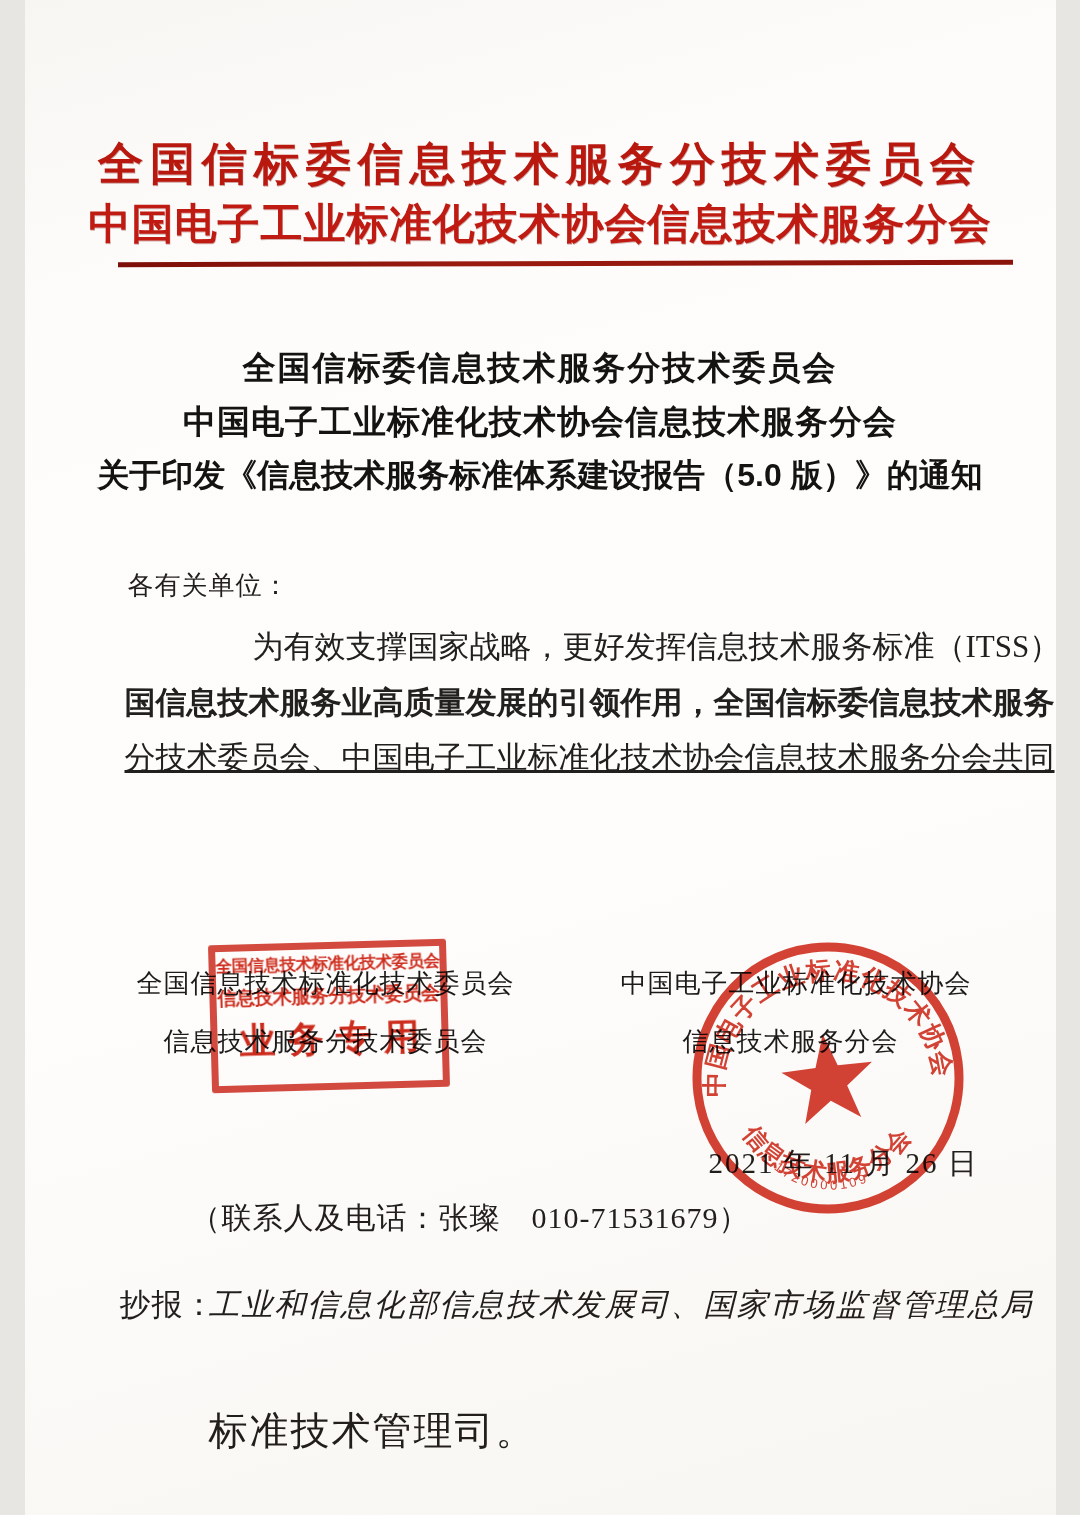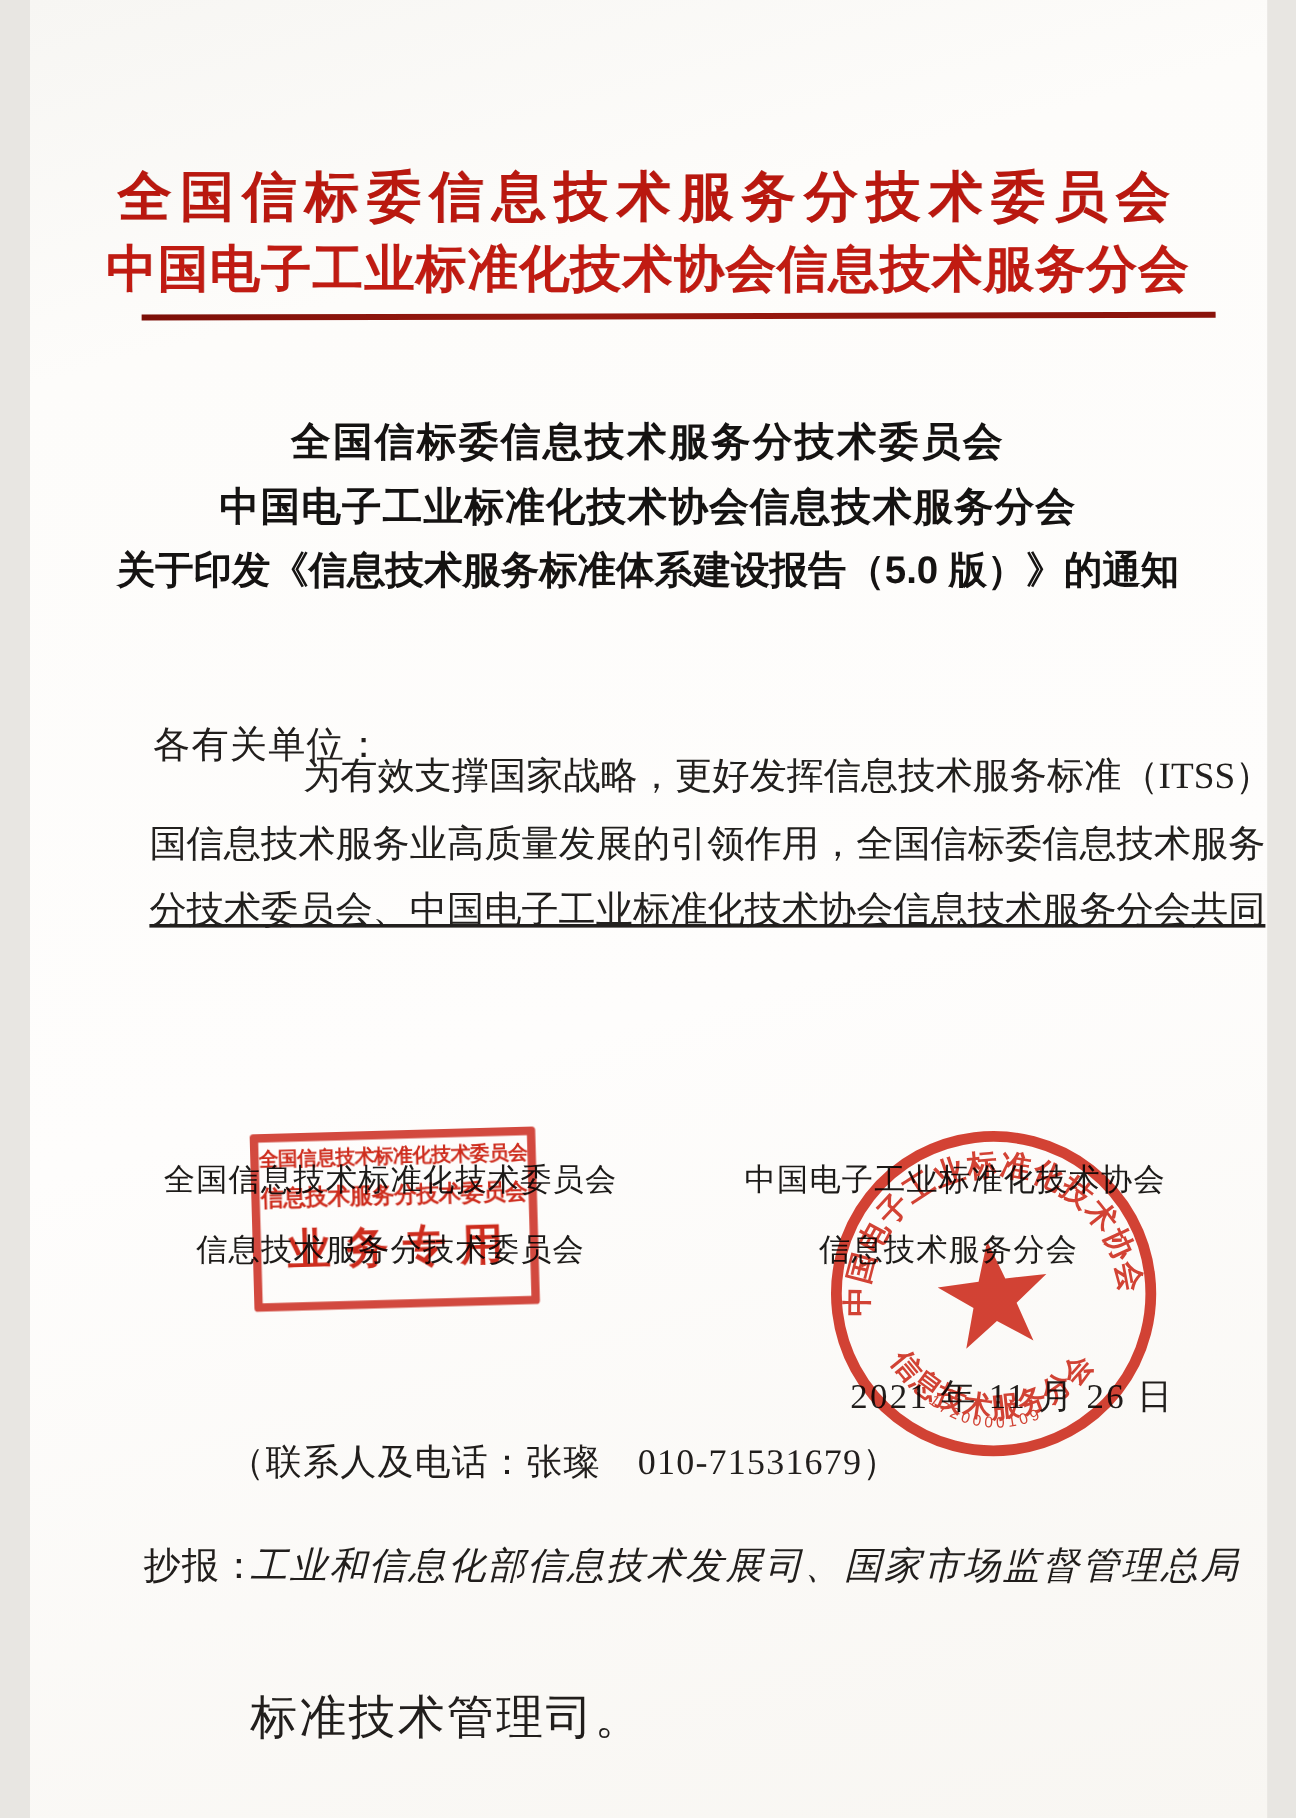--- a/index.html
+++ b/index.html
@@ -54,34 +54,33 @@
     color: #151312;
     white-space: nowrap;
   }
   .dt1 { top: 346px; font-size: 33px; letter-spacing: 2px; }
   .dt2 { top: 400px; font-size: 33px; letter-spacing: 1px; }
   .dt3 { top: 454px; font-size: 32px; letter-spacing: 0; }
 
   
   .salutation {
     top: 568px; left: 103px;
-    font-size: 31px;
+    font-size: 26px;
     letter-spacing: 1px;
-    margin-top: 32px;
   }
   .para-line {
     left: 100px; width: 886px;
     font-size: 31px;
     text-align: justify;
     text-align-last: justify;
     white-space: nowrap;
     color: #22201e;
   }
   .pl0 { top: 626px; padding-left: 64px; width: 822px; left: 164px; }
-  .pl1 { top: 682px; }
+  .pl1 { top: 682px; font-weight: bold; }
   .pl2 { top: 737px; text-decoration: underline; }
   .pl3 { top: 792px; }
 
   
   .sig { font-size: 26px; letter-spacing: 1px; text-align: center; white-space: nowrap; color: #1d1b19; }
   .sig-l1 { top: 966px; left: 110px; width: 382px; }
   .sig-l2 { top: 1024px; left: 110px; width: 382px; }
   .sig-r1 { top: 966px; left: 596px; width: 340px; }
   .sig-r2 { top: 1024px; left: 596px; width: 340px; }
 

